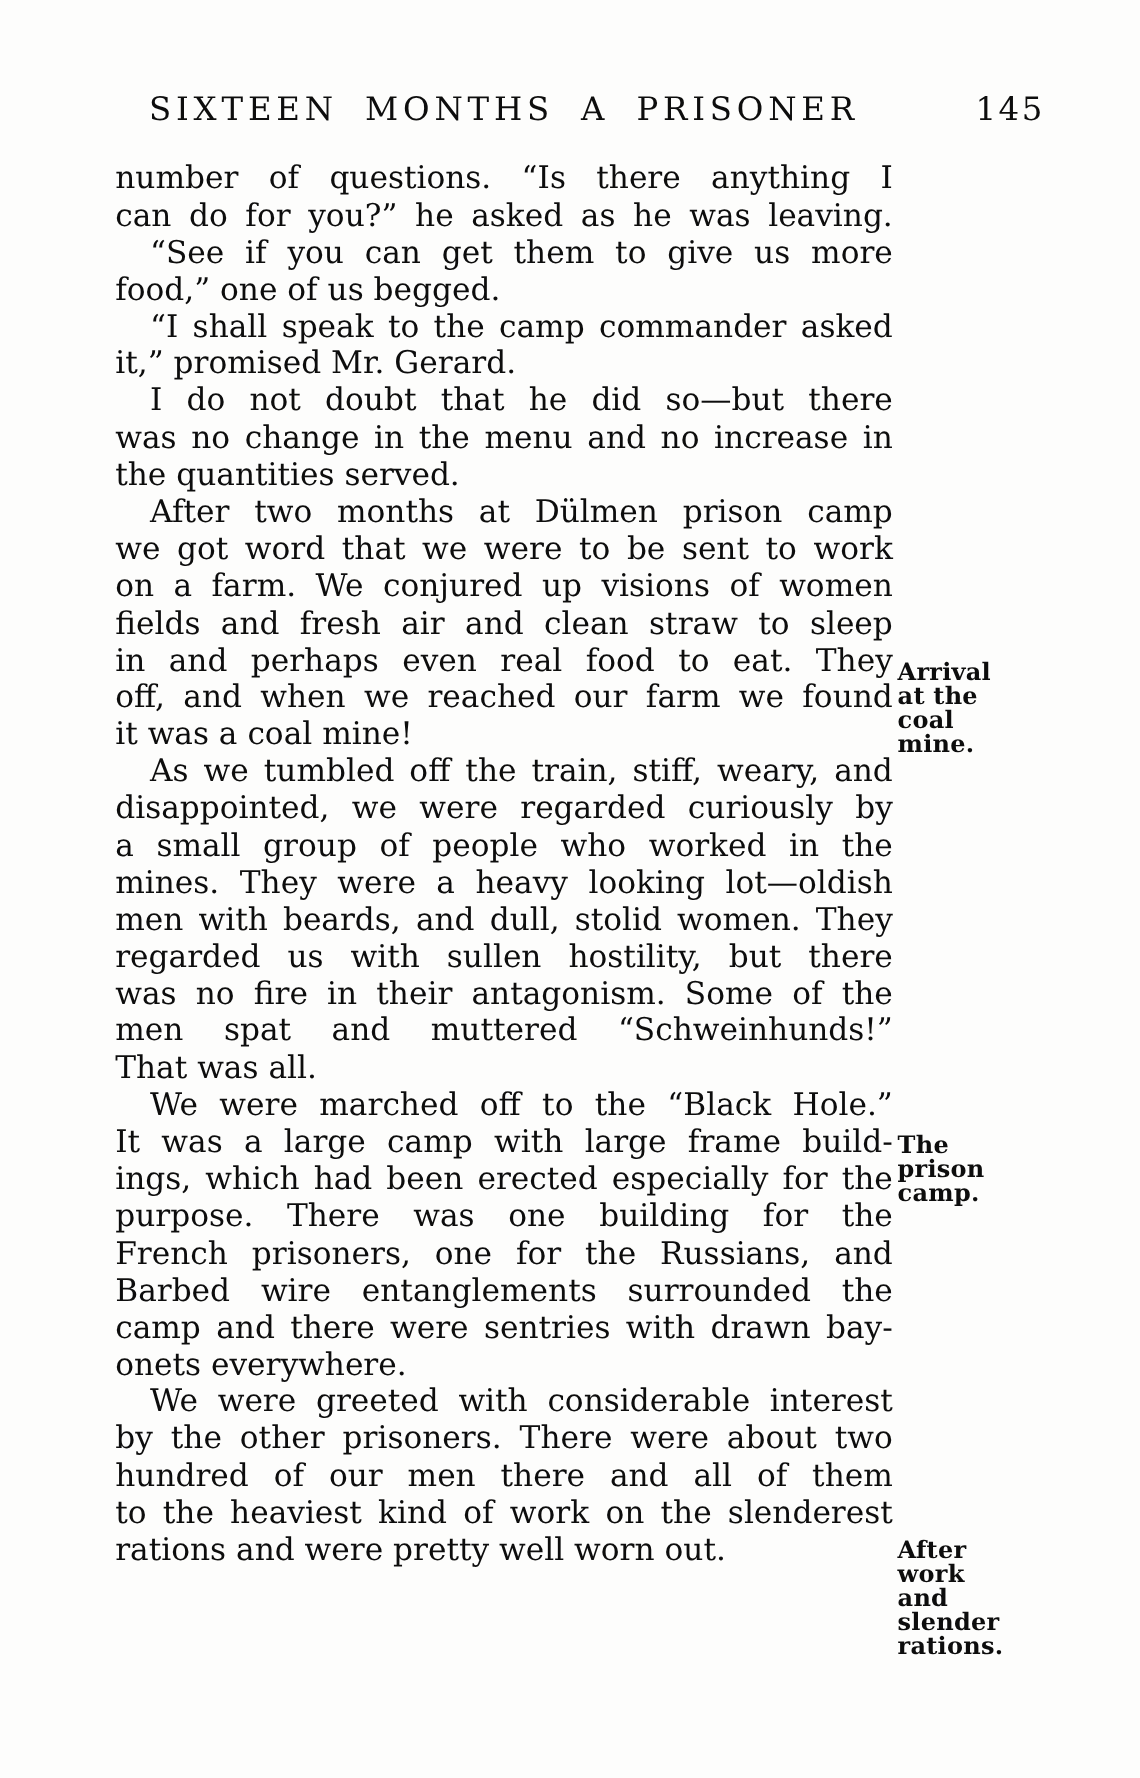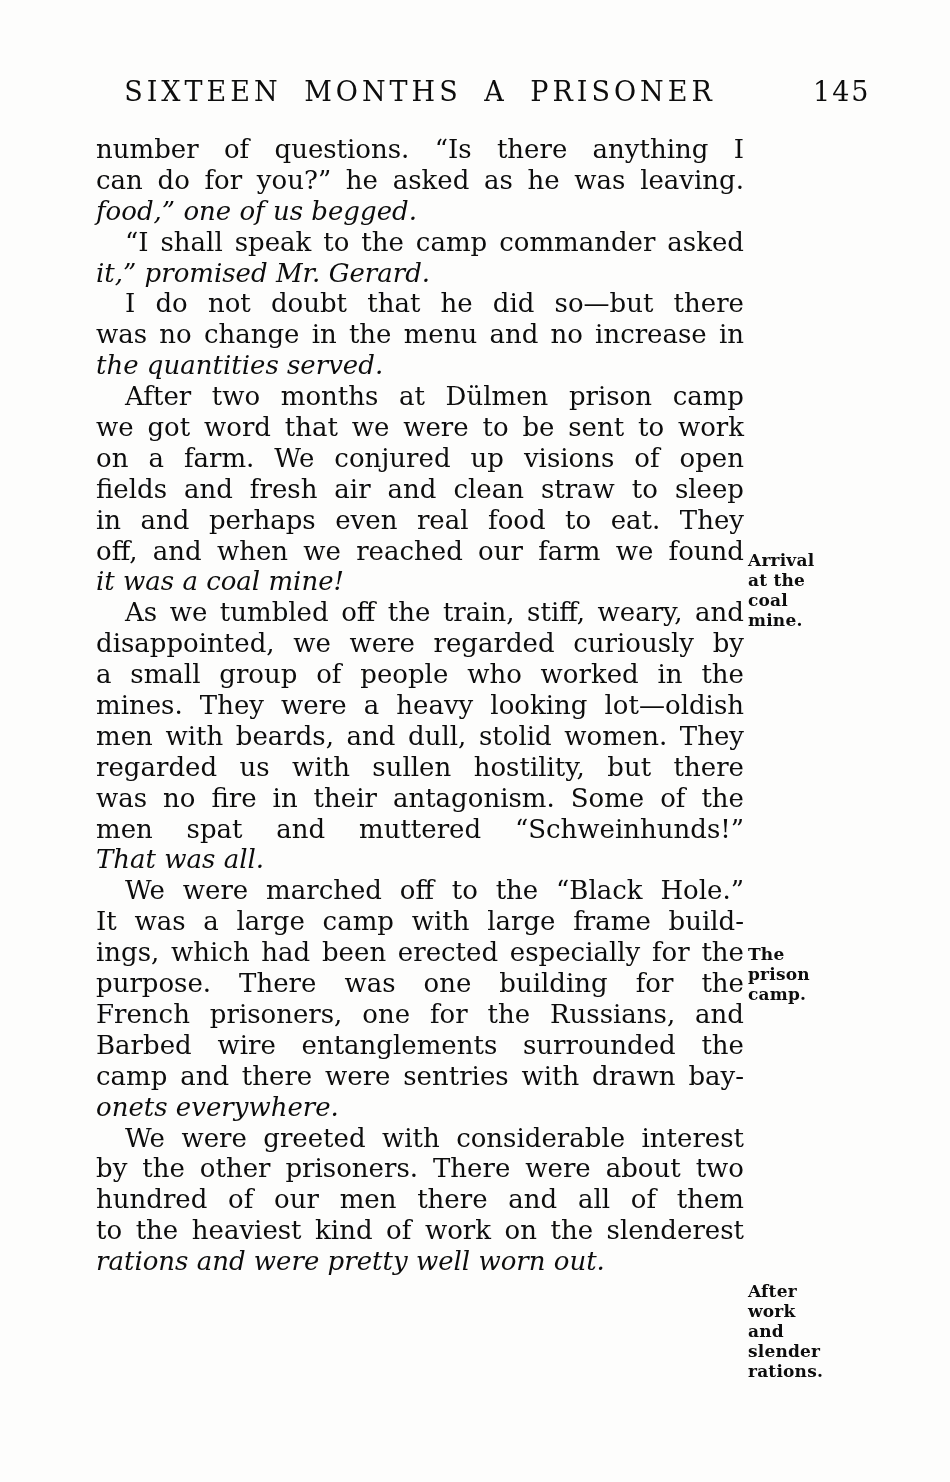--- a/index.html
+++ b/index.html
@@ -53,34 +53,33 @@
   .paragraph { margin: 0; padding: 0; }
   .line {
     text-align: justify;
     text-align-last: justify;
     height: 30.9px;
     overflow: visible;
     white-space: normal;
   }
   .line.last {
     text-align-last: left;
-    font-style: italic;
   }
   .line.jlast {
     text-align-last: justify;
   }
   .line.indent {
     text-indent: 29px;
   }
   
   .margin-note {
     position: absolute;
     left: 748px;
     width: 130px;
-    font-size: 17px;
+    font-size: 20px;
     line-height: 20px;
     font-weight: bold;
     letter-spacing: 0.2px;
   }
   .note-line { text-align: left; }
 </style>
 </head>
 <body>
 
 <div class="page">
@@ -90,35 +89,36 @@
     <div class="head-pagenum">145</div>
   </div>
 
   <div class="body-text">
 
   <div class="paragraph">
         <div class="line">number of questions. “Is there anything I</div>
         <div class="line jlast">can do for you?” he asked as he was leaving.</div>
       </div>
       <div class="paragraph">
+        <div class="line indent">“See if you can get them to give us more</div>
         <div class="line last">food,” one of us begged.</div>
       </div>
       <div class="paragraph">
         <div class="line indent">“I shall speak to the camp commander asked</div>
         <div class="line last">it,” promised Mr. Gerard.</div>
       </div>
       <div class="paragraph">
         <div class="line indent">I do not doubt that he did so—but there</div>
         <div class="line">was no change in the menu and no increase in</div>
         <div class="line last">the quantities served.</div>
       </div>
       <div class="paragraph">
         <div class="line indent">After two months at Dülmen prison camp</div>
         <div class="line">we got word that we were to be sent to work</div>
-        <div class="line">on a farm. We conjured up visions of open</div>
+        <div class="line">on a farm. We conjured up visions of women</div>
         <div class="line">fields and fresh air and clean straw to sleep</div>
         <div class="line">in and perhaps even real food to eat. They</div>
         <div class="line">off, and when we reached our farm we found</div>
         <div class="line last">it was a coal mine!</div>
       </div>
       <div class="paragraph">
         <div class="line indent">As we tumbled off the train, stiff, weary, and</div>
         <div class="line">disappointed, we were regarded curiously by</div>
         <div class="line">a small group of people who worked in the</div>
         <div class="line">mines. They were a heavy looking lot—oldish</div>

